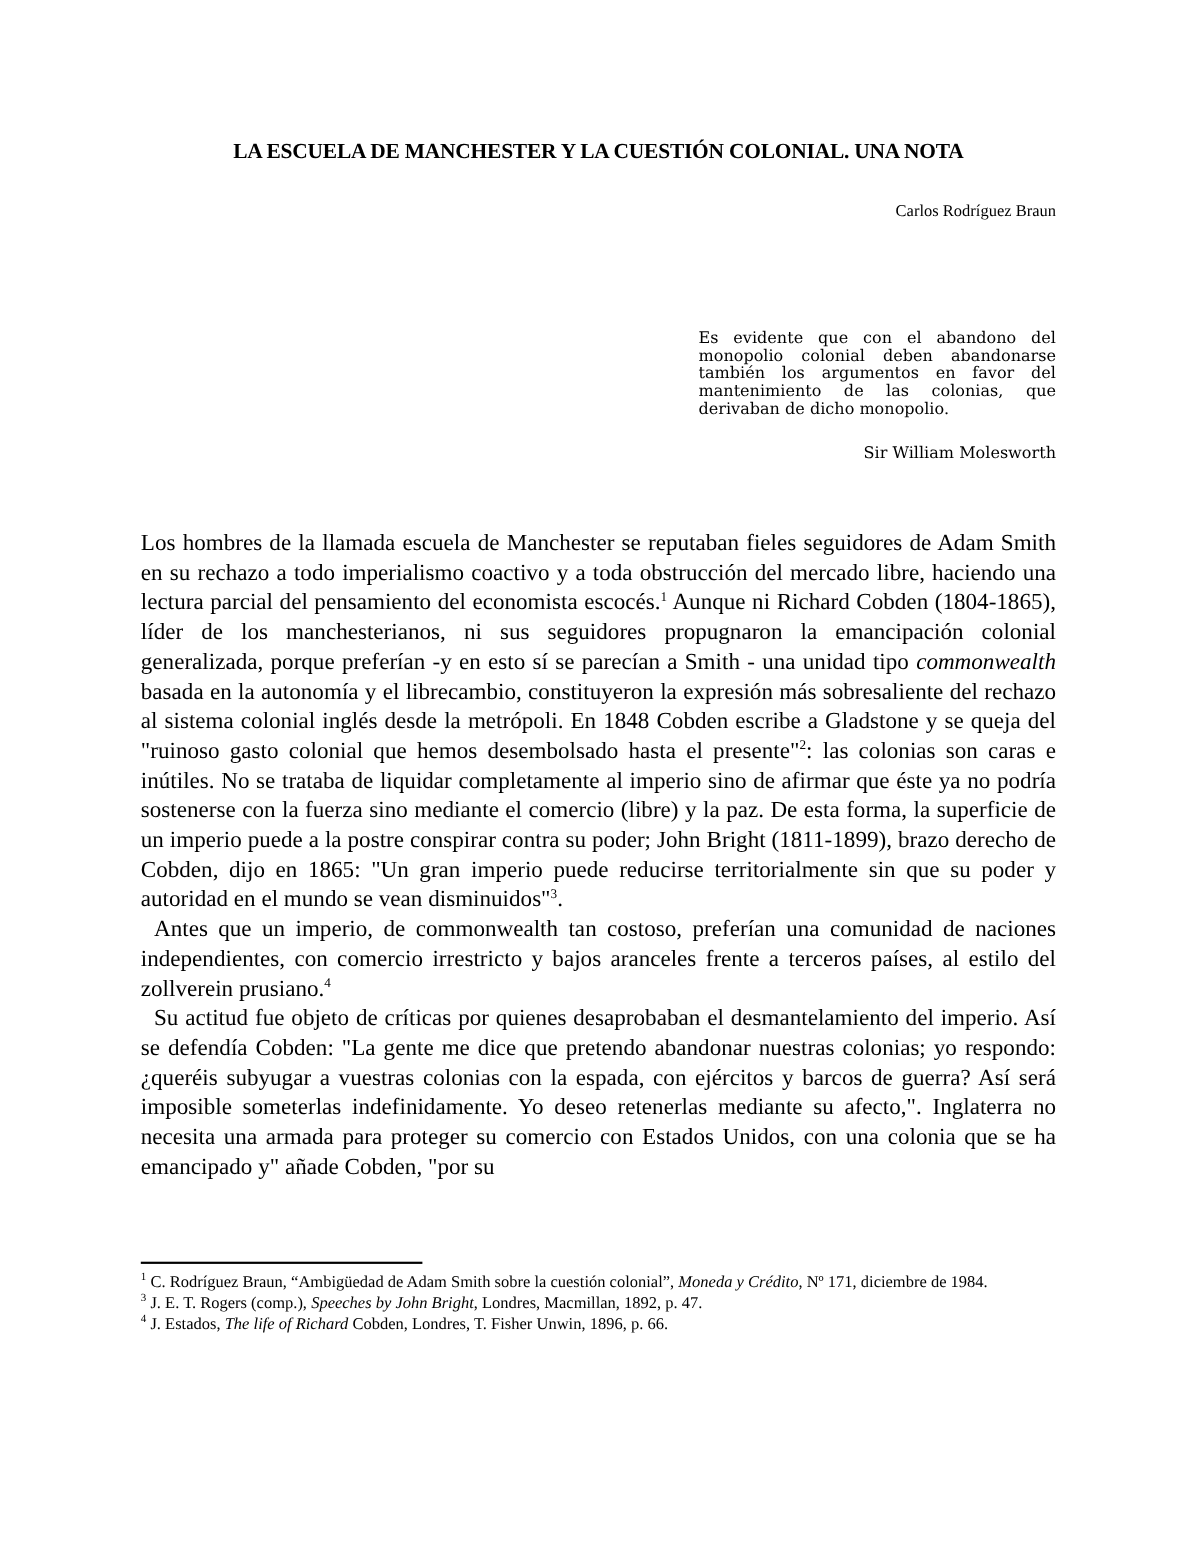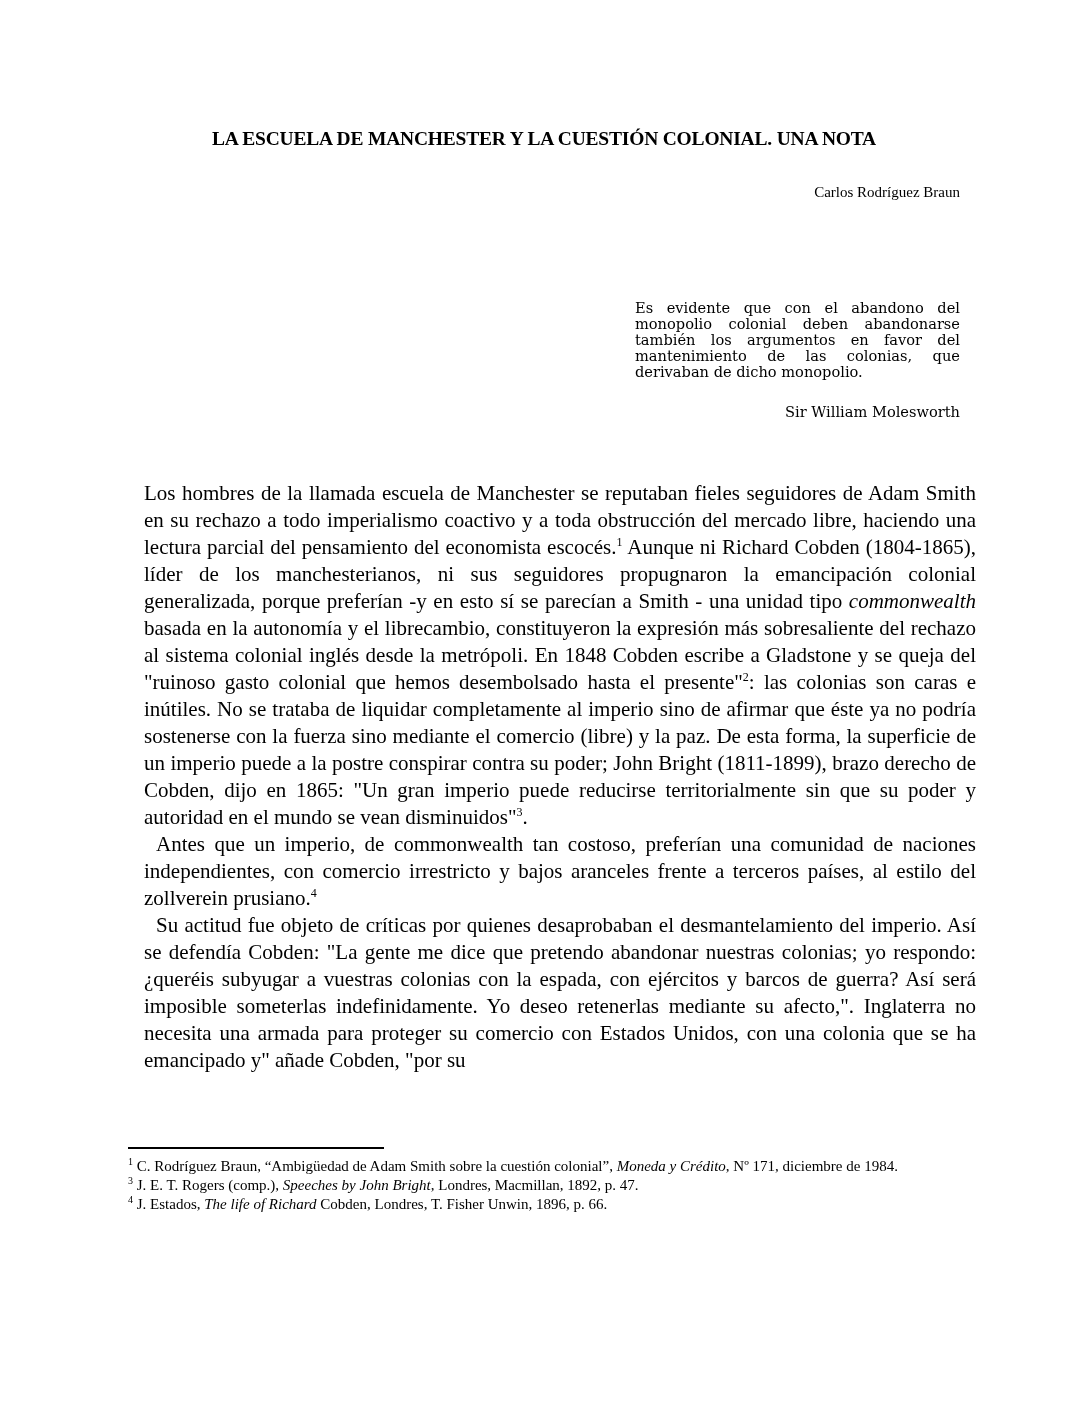--- a/index.html
+++ b/index.html
@@ -2,21 +2,21 @@
 <html><head>
 <meta charset="utf-8">
 <style>
   html, body { margin: 0; padding: 0; background: #ffffff; }
   body { width: 1088px; height: 1408px; position: relative; overflow: hidden; color: #000; font-family: "Liberation Serif", "DejaVu Serif", serif; }
   .page { position: absolute; left: 0; top: 0; width: 1088px; height: 1136px; }
   .title { position: absolute; left: 128px; top: 128px; width: 832px; text-align: center; font-weight: bold; font-size: 19.5px; letter-spacing: -0.2px; }
   .author { position: absolute; right: 128px; top: 184px; font-size: 15px; }
   .epigraph { position: absolute; left: 635px; top: 260px; width: 325px; font-size: 16px; line-height: 16px; text-align: justify; font-family: "DejaVu Serif", serif; font-size: 14.6px; margin-top: 40px; }
   .epigraph-author { position: absolute; right: 128px; top: 403px; font-weight: normal; font-size: 14.6px; font-family: "DejaVu Serif", serif; }
-  .body { position: absolute; left: 144px; top: 480px; width: 832px; font-size: 21px; line-height: 27px; text-align: justify; }
+  .body { position: absolute; left: 128px; top: 480px; width: 832px; font-size: 21px; line-height: 27px; text-align: justify; }
   .body p { margin: 0; }
   .body p.indent { text-indent: 12px; }
   sup { font-size: 12px; line-height: 0; vertical-align: super; }
   .rule { position: absolute; left: 128px; top: 1147px; width: 256px; height: 1.5px; background: #000; }
   .footnotes { position: absolute; left: 128px; top: 1157px; width: 832px; font-size: 15px; line-height: 19px; text-align: justify; }
   .footnotes p { margin: 0; }
   .footnotes sup { font-size: 10px; }
   i { font-style: italic; }
 </style>
 </head>

